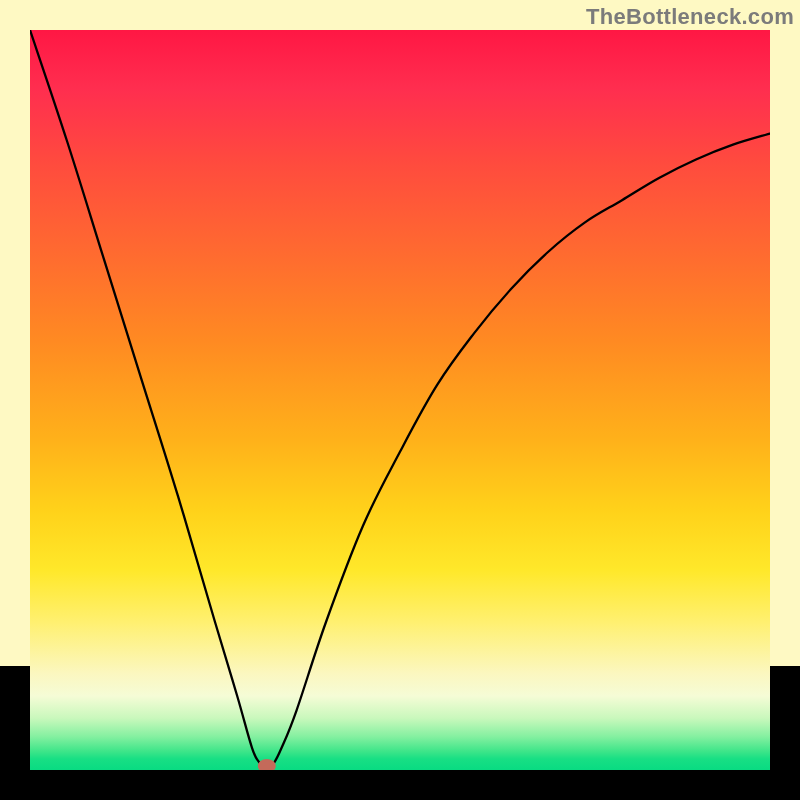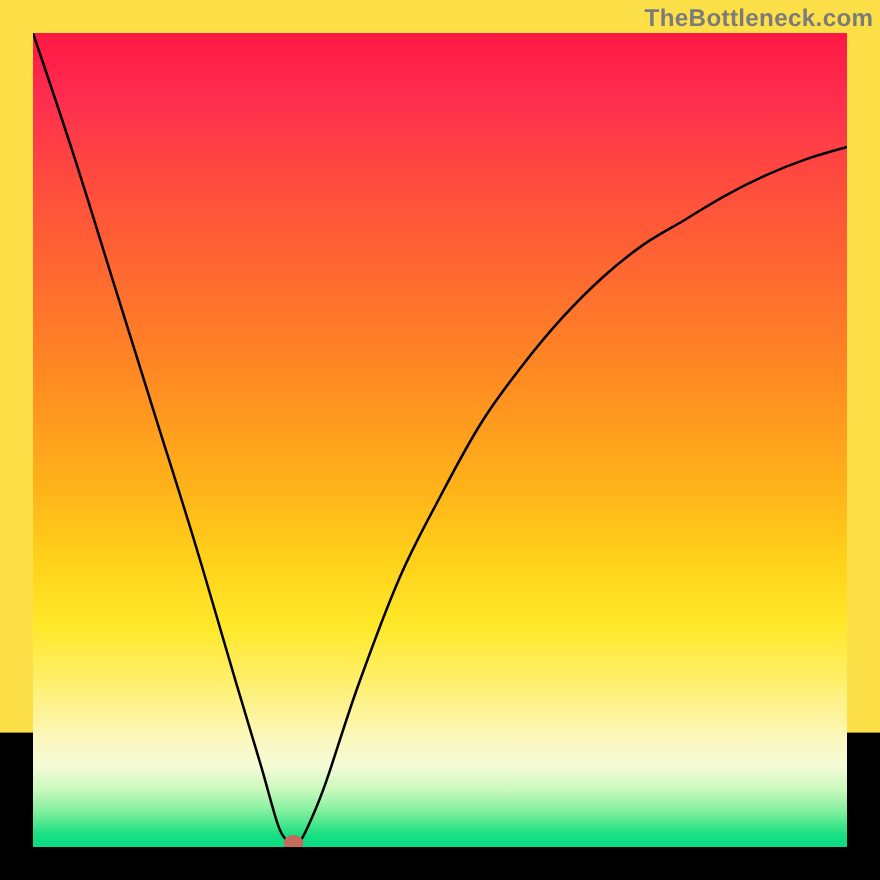--- a/index.html
+++ b/index.html
@@ -10,21 +10,21 @@
     background: #000;
     position: relative;
     font-family: Arial, Helvetica, sans-serif;
   }
   .frame {
     position: absolute;
     left: 0;
     top: 0;
     width: 800px;
     height: 666px;
-    background: #fde047;
+    background: #fef9c3;
   }
   .plot-area {
     position: absolute;
     left: 30px;
     top: 30px;
     width: 740px;
     height: 740px;
     
     background: linear-gradient(to bottom,
       #ff1744 0%,

